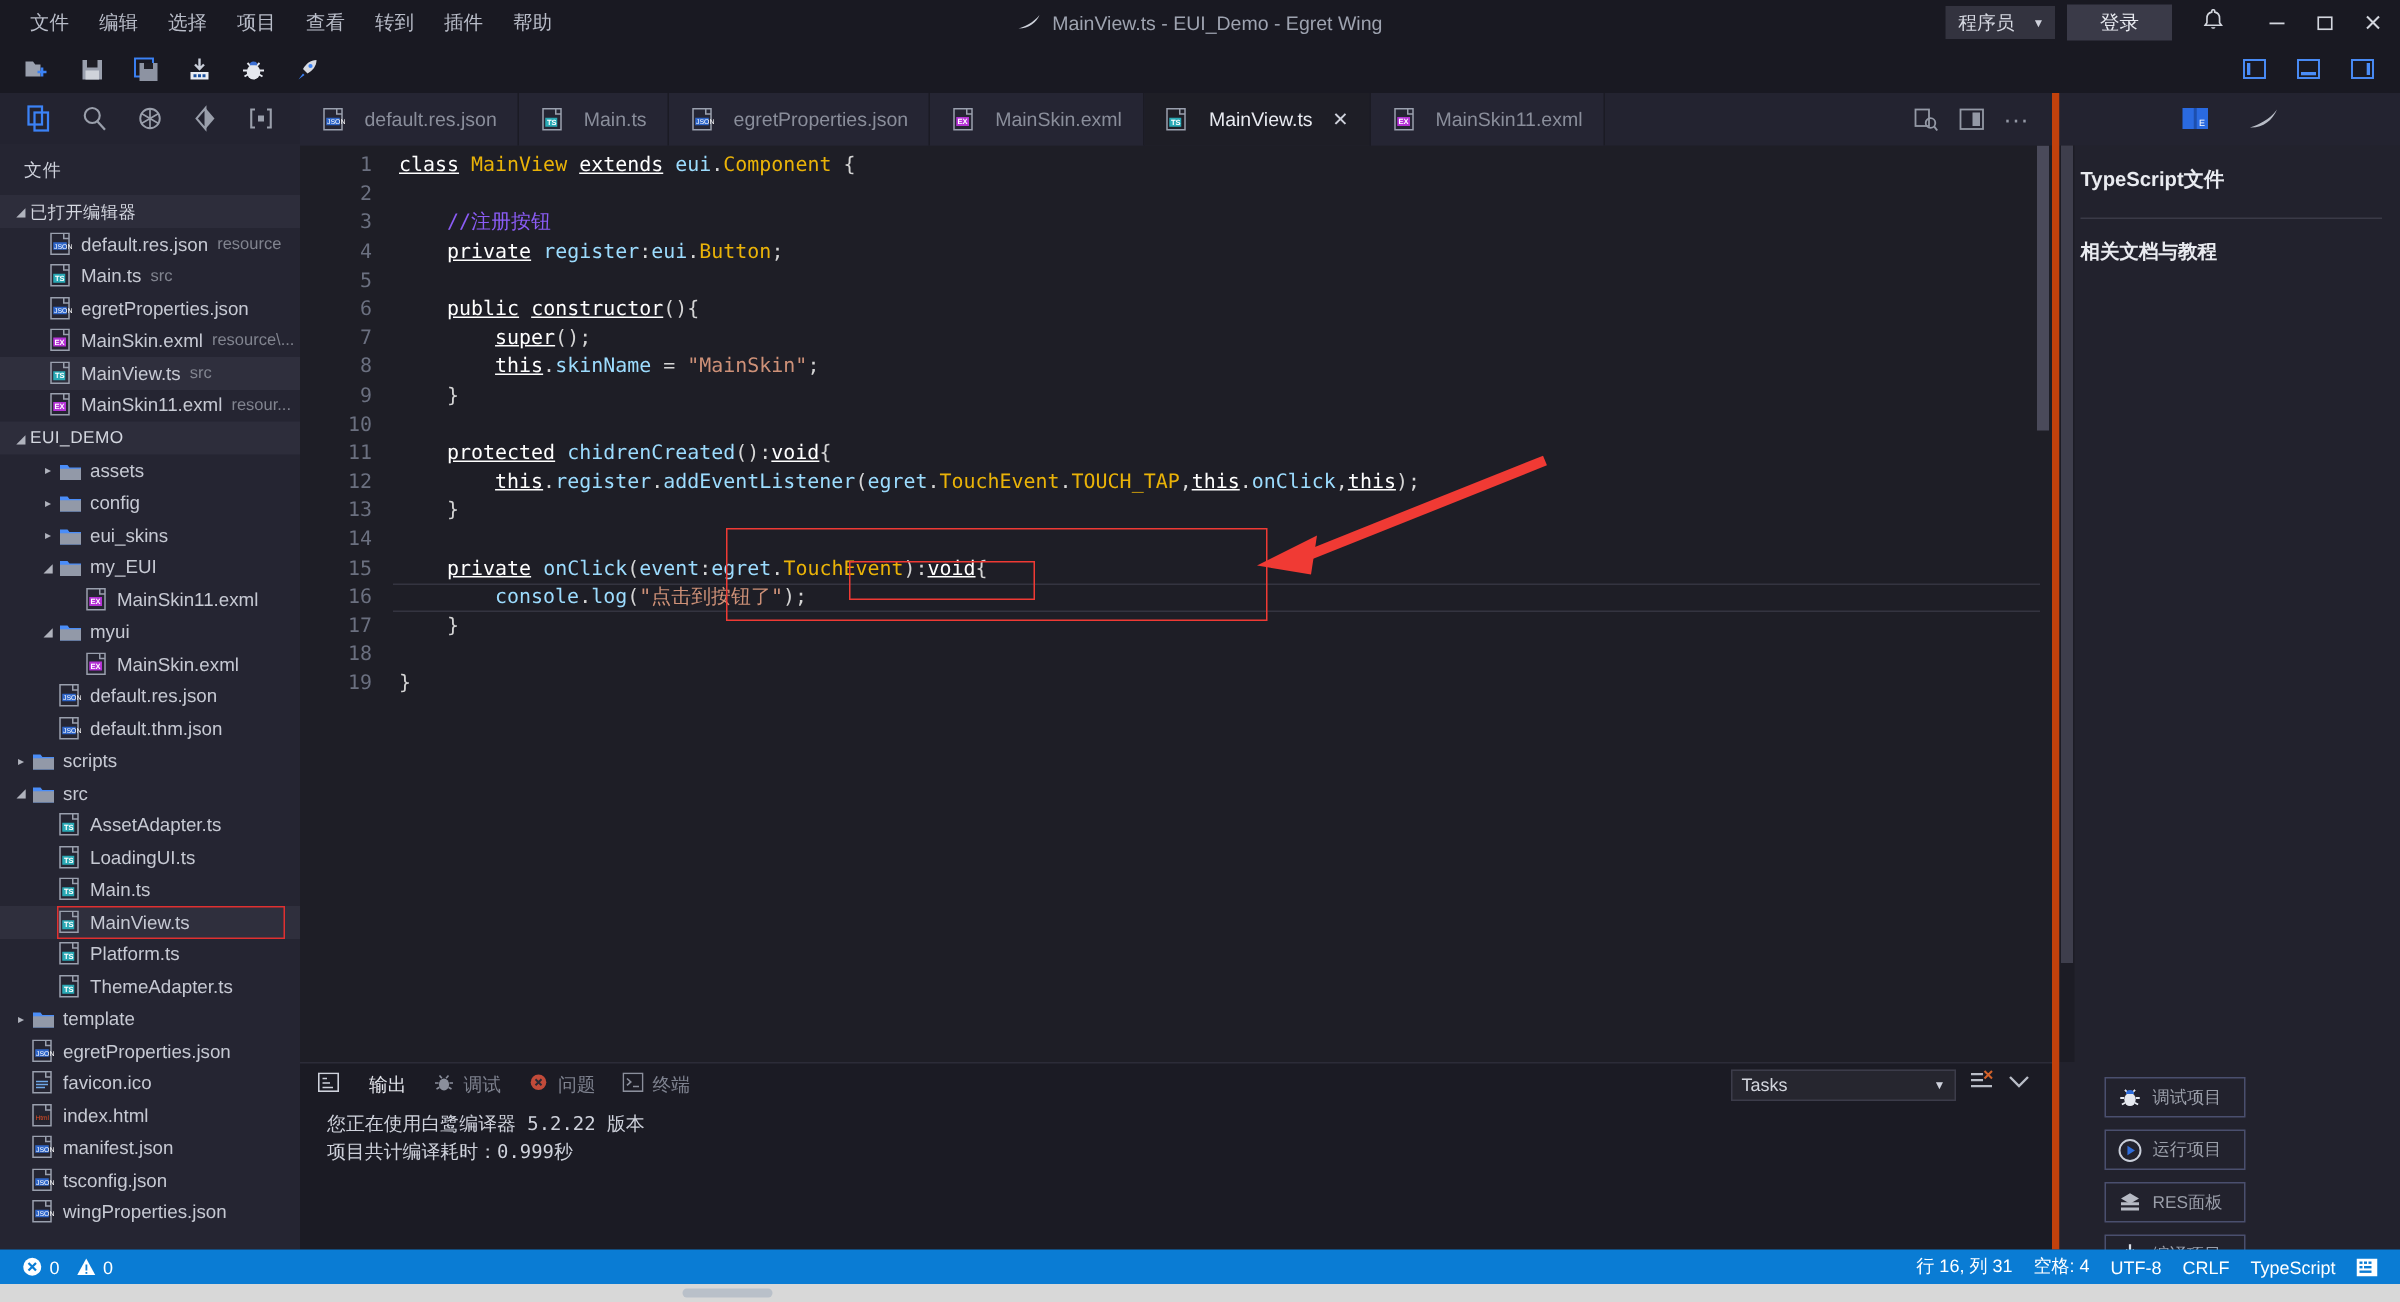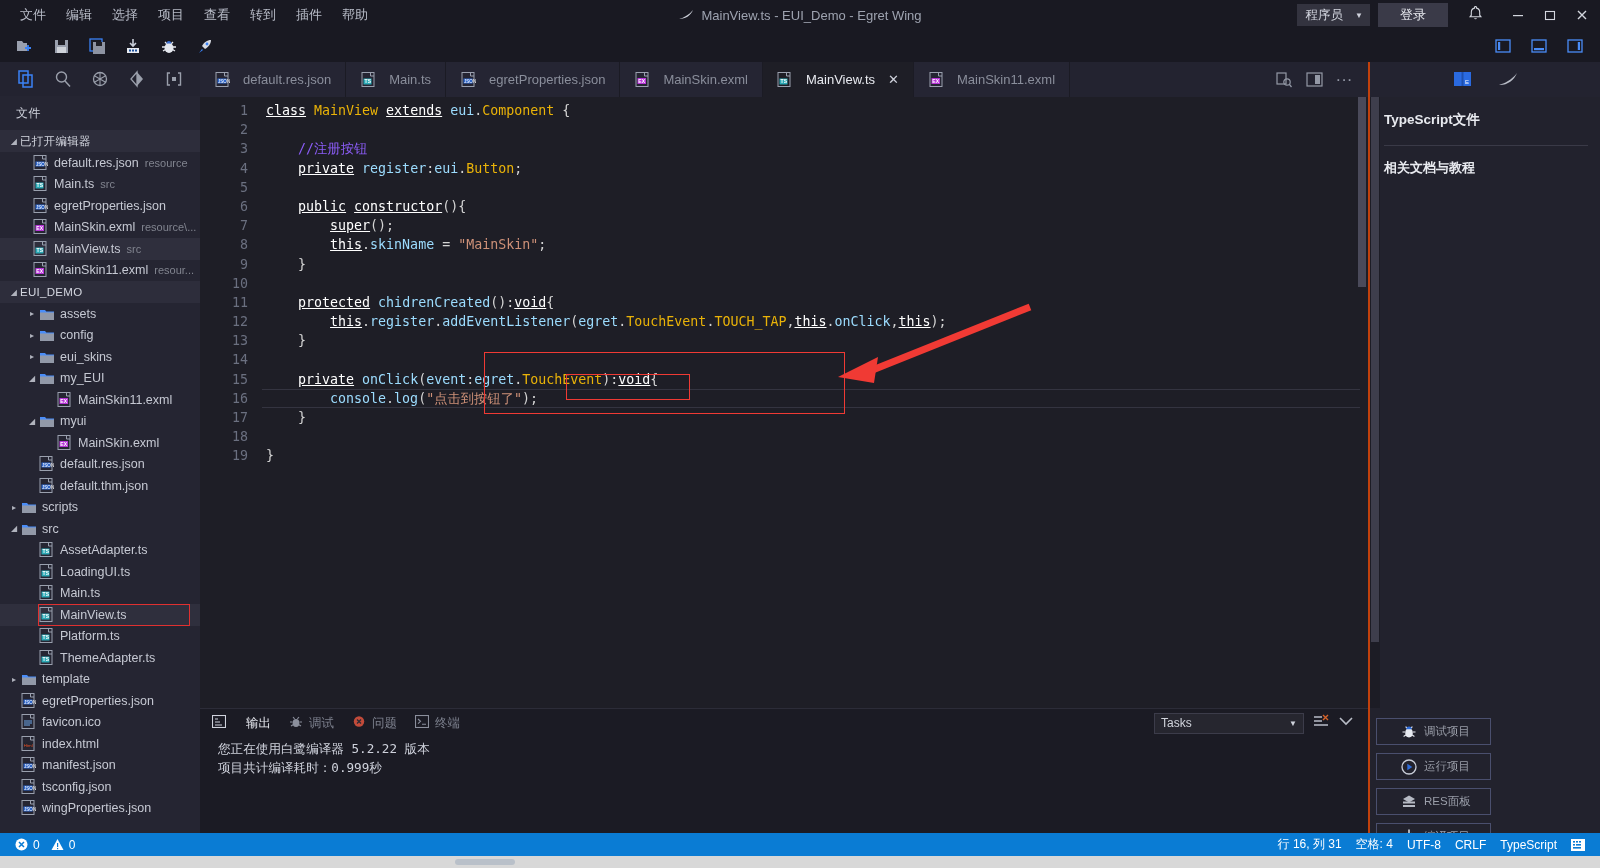--- a/index.html
+++ b/index.html
@@ -148,36 +148,36 @@
     color: #d2d5dd; font-size: 12px; display:flex; align-items:center; padding: 0 6px;
     justify-content: space-between; cursor: pointer;
   }
   .panel-body {
     flex: 1 1 auto; padding: 2px 0 0 18px;
     font-family: "DejaVu Sans Mono", "Liberation Mono", monospace;
     font-size: 12.6px; line-height: 19px; color: #cfd2dc;
   }
 
   
-  .rightcol { width: 232px; flex: 0 0 232px; background: #22222d; display:flex; flex-direction:column; border-left: 2px solid #c2410c;}
+  .rightcol { width: 232px; flex: 0 0 232px; background: #22222d; display:flex; flex-direction:column; border-left: 5px solid #c2410c;}
   .right-tabs { height: 35px; display:flex; align-items:center; justify-content:center; gap: 26px; background: #232330; flex:0 0 35px;}
   .rt-icon { cursor: pointer; display:flex; align-items:center; }
   .right-body { flex: 1 1 auto; padding: 14px 12px 0 14px; position: relative; }
   .rb-title { font-size: 13.5px; font-weight: bold; color: #e9ebf0; margin-bottom: 11px; }
   .rb-text { font-size: 11.7px; line-height: 18px; color: #8f939f; }
   .rb-div { height:1px; background:#3a3a47; margin: 16px 0 13px 0; }
   .rb-sub { font-size: 13px; font-weight: bold; color: #e9ebf0; }
   .right-scroll { position:absolute; left:0; top:0; width:10px; bottom:0; background:#1c1c25;}
   .right-thumb { position:absolute; left:1px; top:0; width:8px; height: 545px; background:#3e3e4c;}
 
   .right-actions { height:125px; flex:0 0 125px; display:flex; flex-wrap:wrap; align-content:flex-start;
     padding: 10px 8px 0 6px; gap: 8px 8px; background:#22222d; border-top: 0;}
   .abtn {
-    width: 115px; height: 27px; border: 1px solid #4a4f6e; display:flex; align-items:center;
-    gap: 7px; padding-left: 24px; font-size: 11.5px; color: #9a9ea9; cursor:pointer; background: #22222d;
+    width: 94px; height: 27px; border: 1px solid #4a4f6e; display:flex; align-items:center;
+    gap: 7px; padding-left: 8px; font-size: 11.5px; color: #9a9ea9; cursor:pointer; background: #22222d; margin-left: 24px;
   }
 
   
   .status {
     height: 23px; flex: 0 0 23px; background: #0a7cd4; display:flex; align-items:center;
     font-size: 12px; color: #fff; padding: 0 8px;
   }
   .st-left { display:flex; align-items:center; gap: 4px; }
   .st-item { padding: 0 7px; display:flex; align-items:center; gap:5px; cursor:pointer; }
   .st-right { margin-left:auto; display:flex; align-items:center; }

